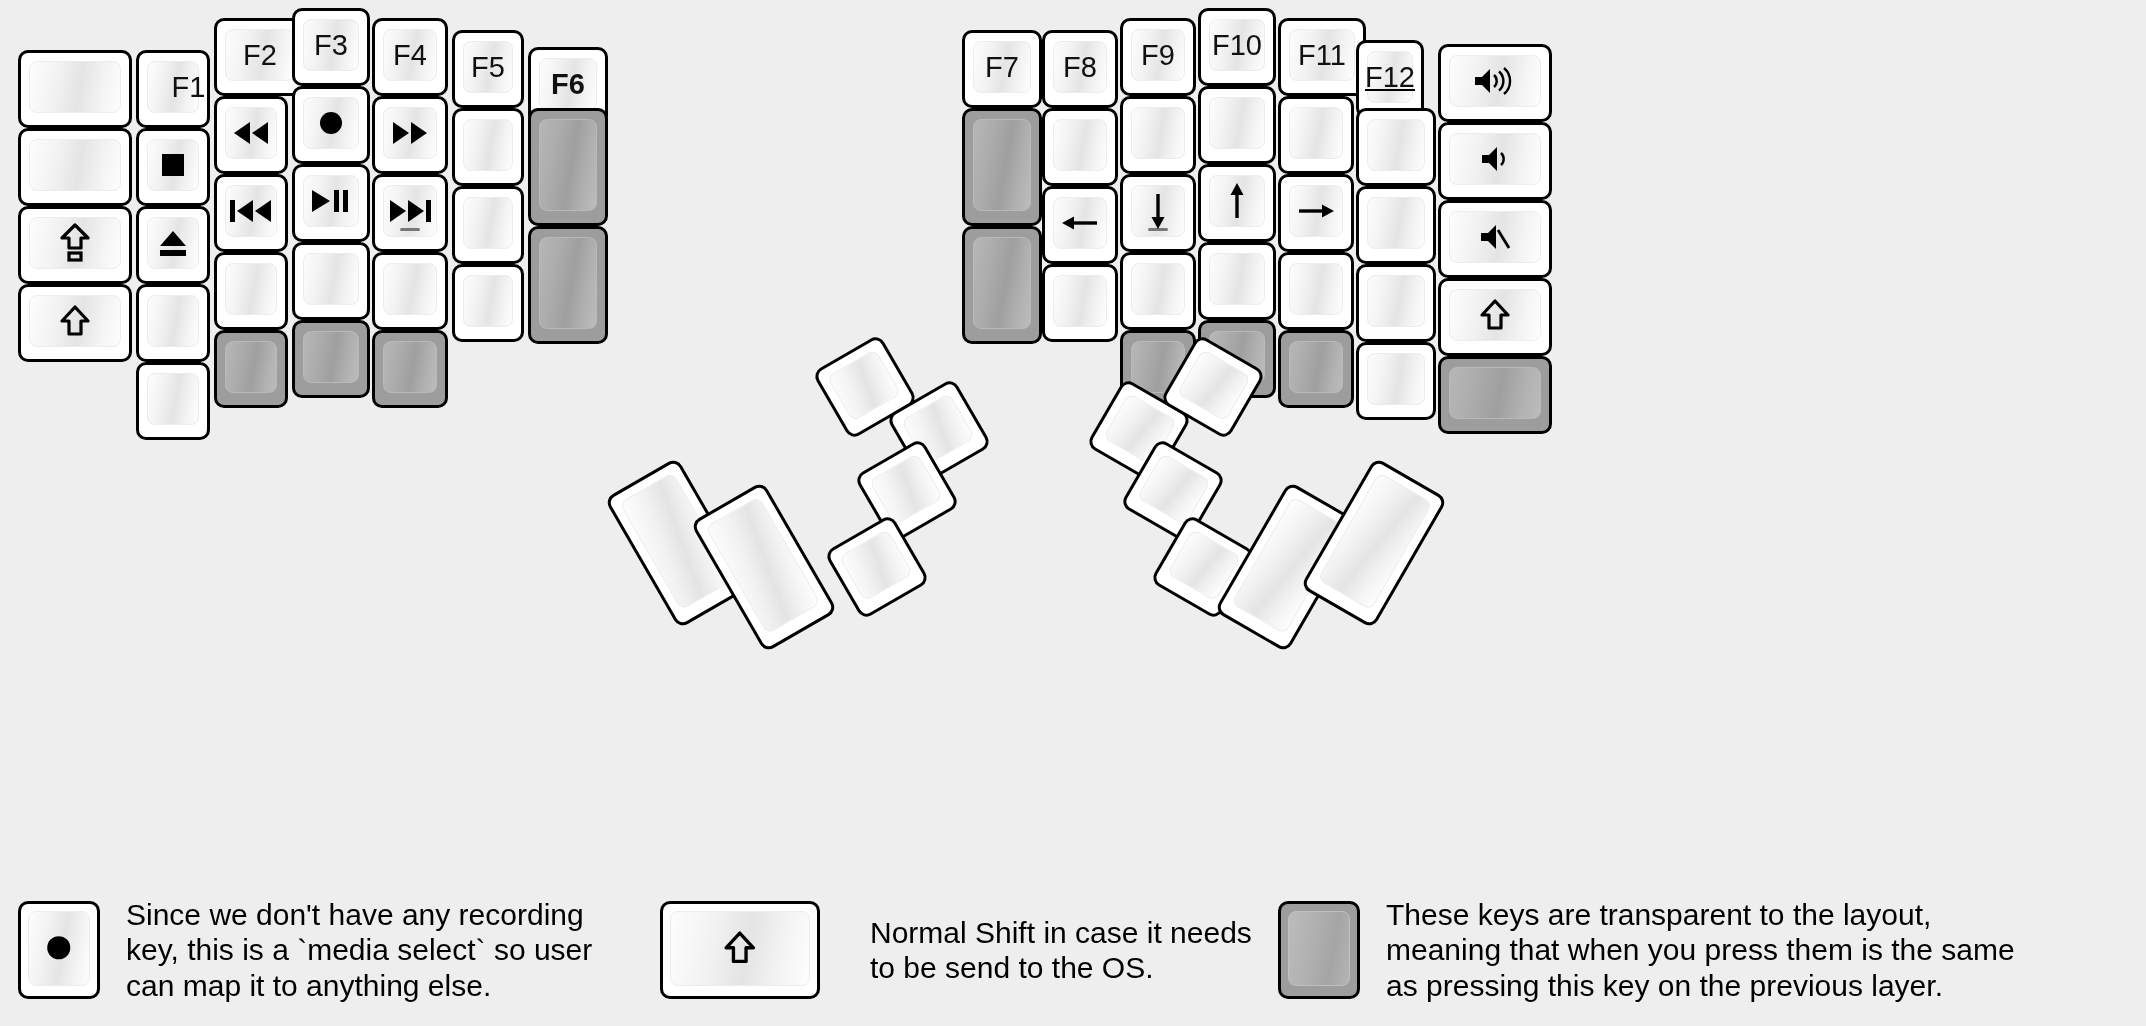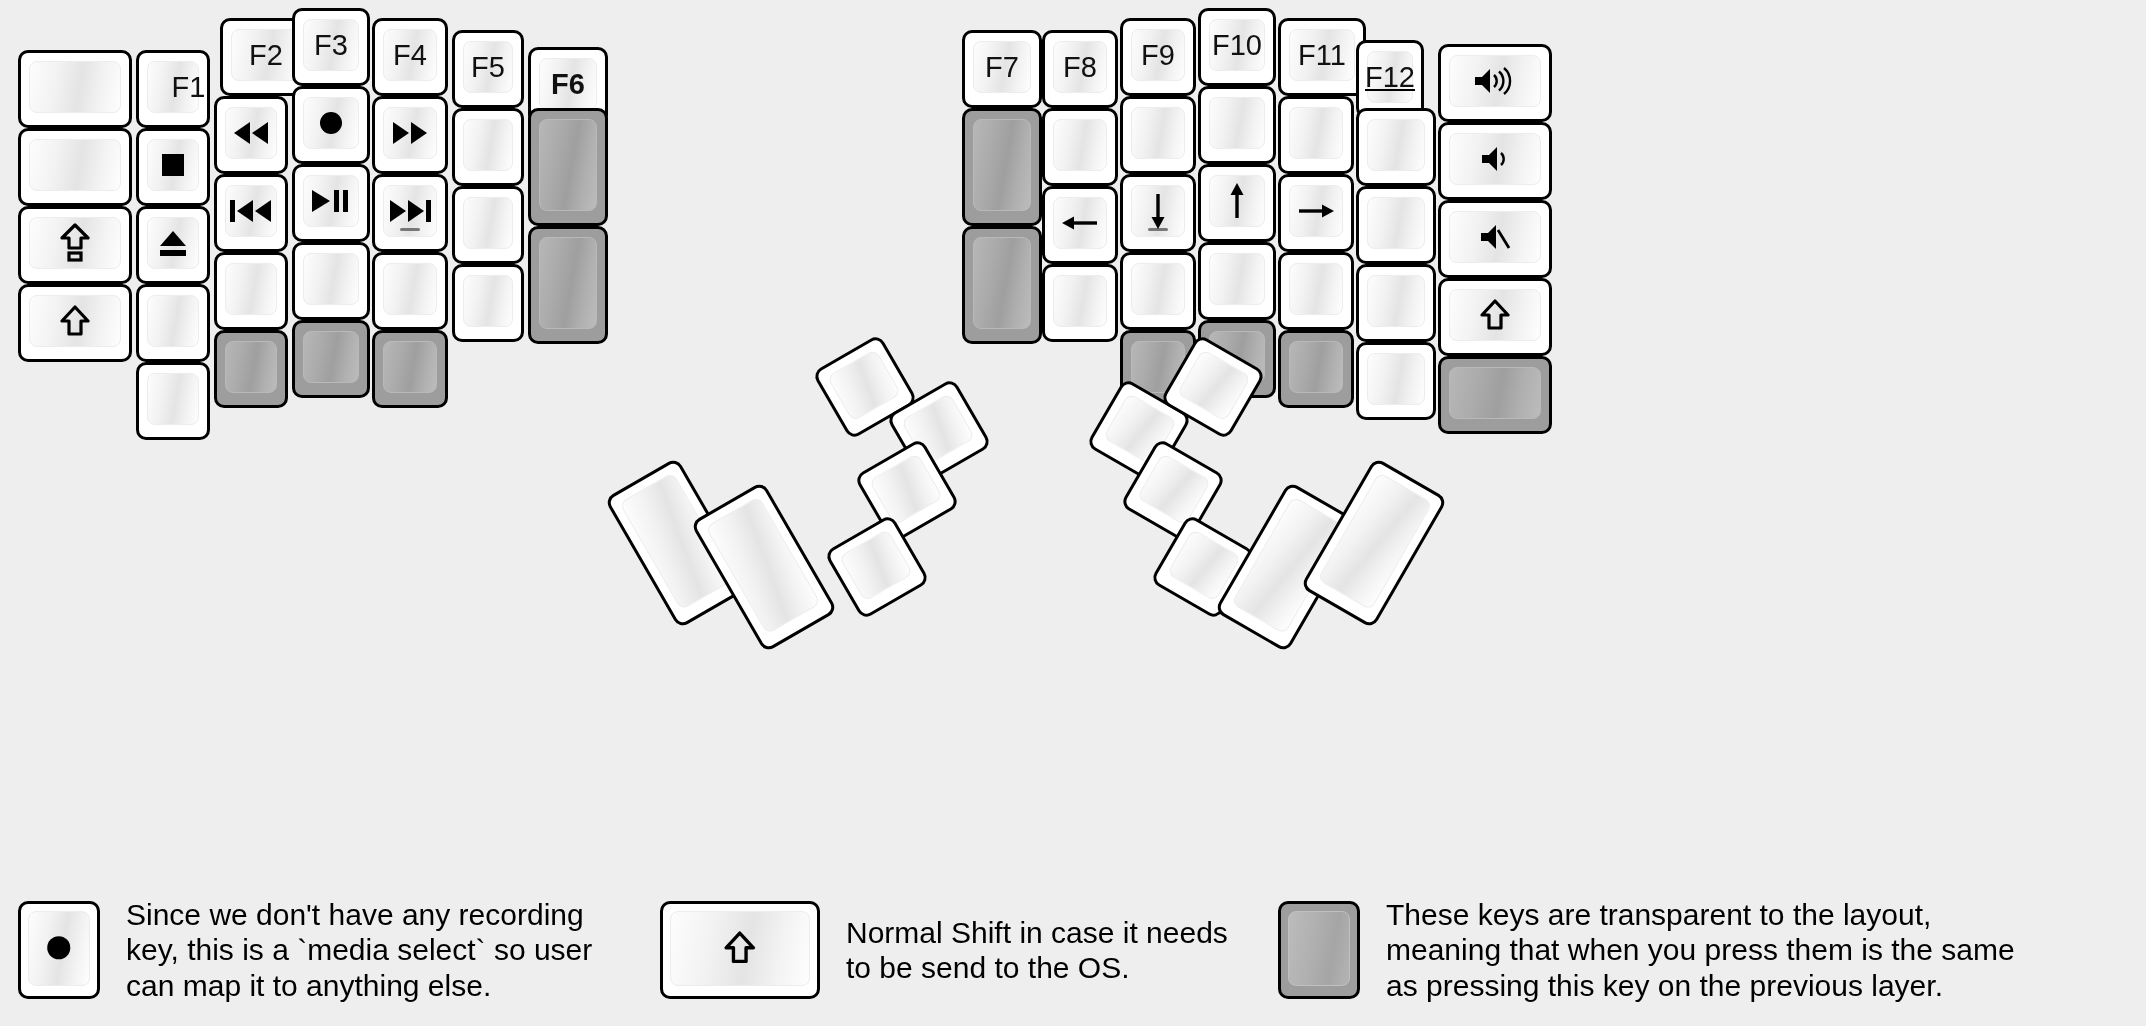--- a/index.html
+++ b/index.html
@@ -127,21 +127,21 @@
         </div>
       </div>
       <div class="key" style="left: 136px; top: 284px; width: 74px; height: 78px;">
         <div class="cap"></div>
         <div class="legend"></div>
       </div>
       <div class="key" style="left: 136px; top: 362px; width: 74px; height: 78px;">
         <div class="cap"></div>
         <div class="legend"></div>
       </div>
-      <div class="key" style="left: 214px; top: 18px; width: 92px; height: 78px; margin-left: 6px;">
+      <div class="key" style="left: 214px; top: 18px; width: 92px; height: 78px;">
         <div class="cap"></div>
         <div class="legend">F2</div>
       </div>
       <div class="key" style="left: 214px; top: 96px; width: 74px; height: 78px;">
         <div class="cap"></div>
         <div class="legend">
           <svg class="gl" width="38" height="26" viewBox="0 0 38 26">
             <polygon points="18,2 18,24 2,13"></polygon>
             <polygon points="36,2 36,24 20,13"></polygon>
           </svg>
@@ -484,21 +484,21 @@
           <div class="legend" style="position: relative;">
             <svg class="gl" width="31.5" height="31.5" viewBox="0 0 30 30">
               <circle cx="15" cy="15" r="11"></circle>
             </svg>
           </div>
         </div>
         <div class="notetext" style="width: 520px;">Since we don't have any recording
 key, this is a `media select` so user
 can map it to anything else.</div>
       </div>
-      <div class="note" style="left: 660px; top: 0px; height: 140px;">
+      <div class="note" style="left: 660px; top: 0px; height: 140px; gap: 24px;">
         <div class="notekey" style="width: 160px; height: 98px; position: relative; display: flex; align-items: center; justify-content: center;">
           <div class="cap"></div>
           <div class="legend" style="position: relative;">
             <svg class="gl" width="31.5" height="33.6" viewBox="0 0 30 32">
               <path d="M15 2 L28 16 L21 16 L21 29 L9 29 L9 16 L2 16 Z" fill="none" stroke="#000" stroke-width="3.2" stroke-linejoin="round"></path>
             </svg>
           </div>
         </div>
         <div class="notetext" style="width: 440px;">Normal Shift in case it needs
 to be send to the OS.</div>

